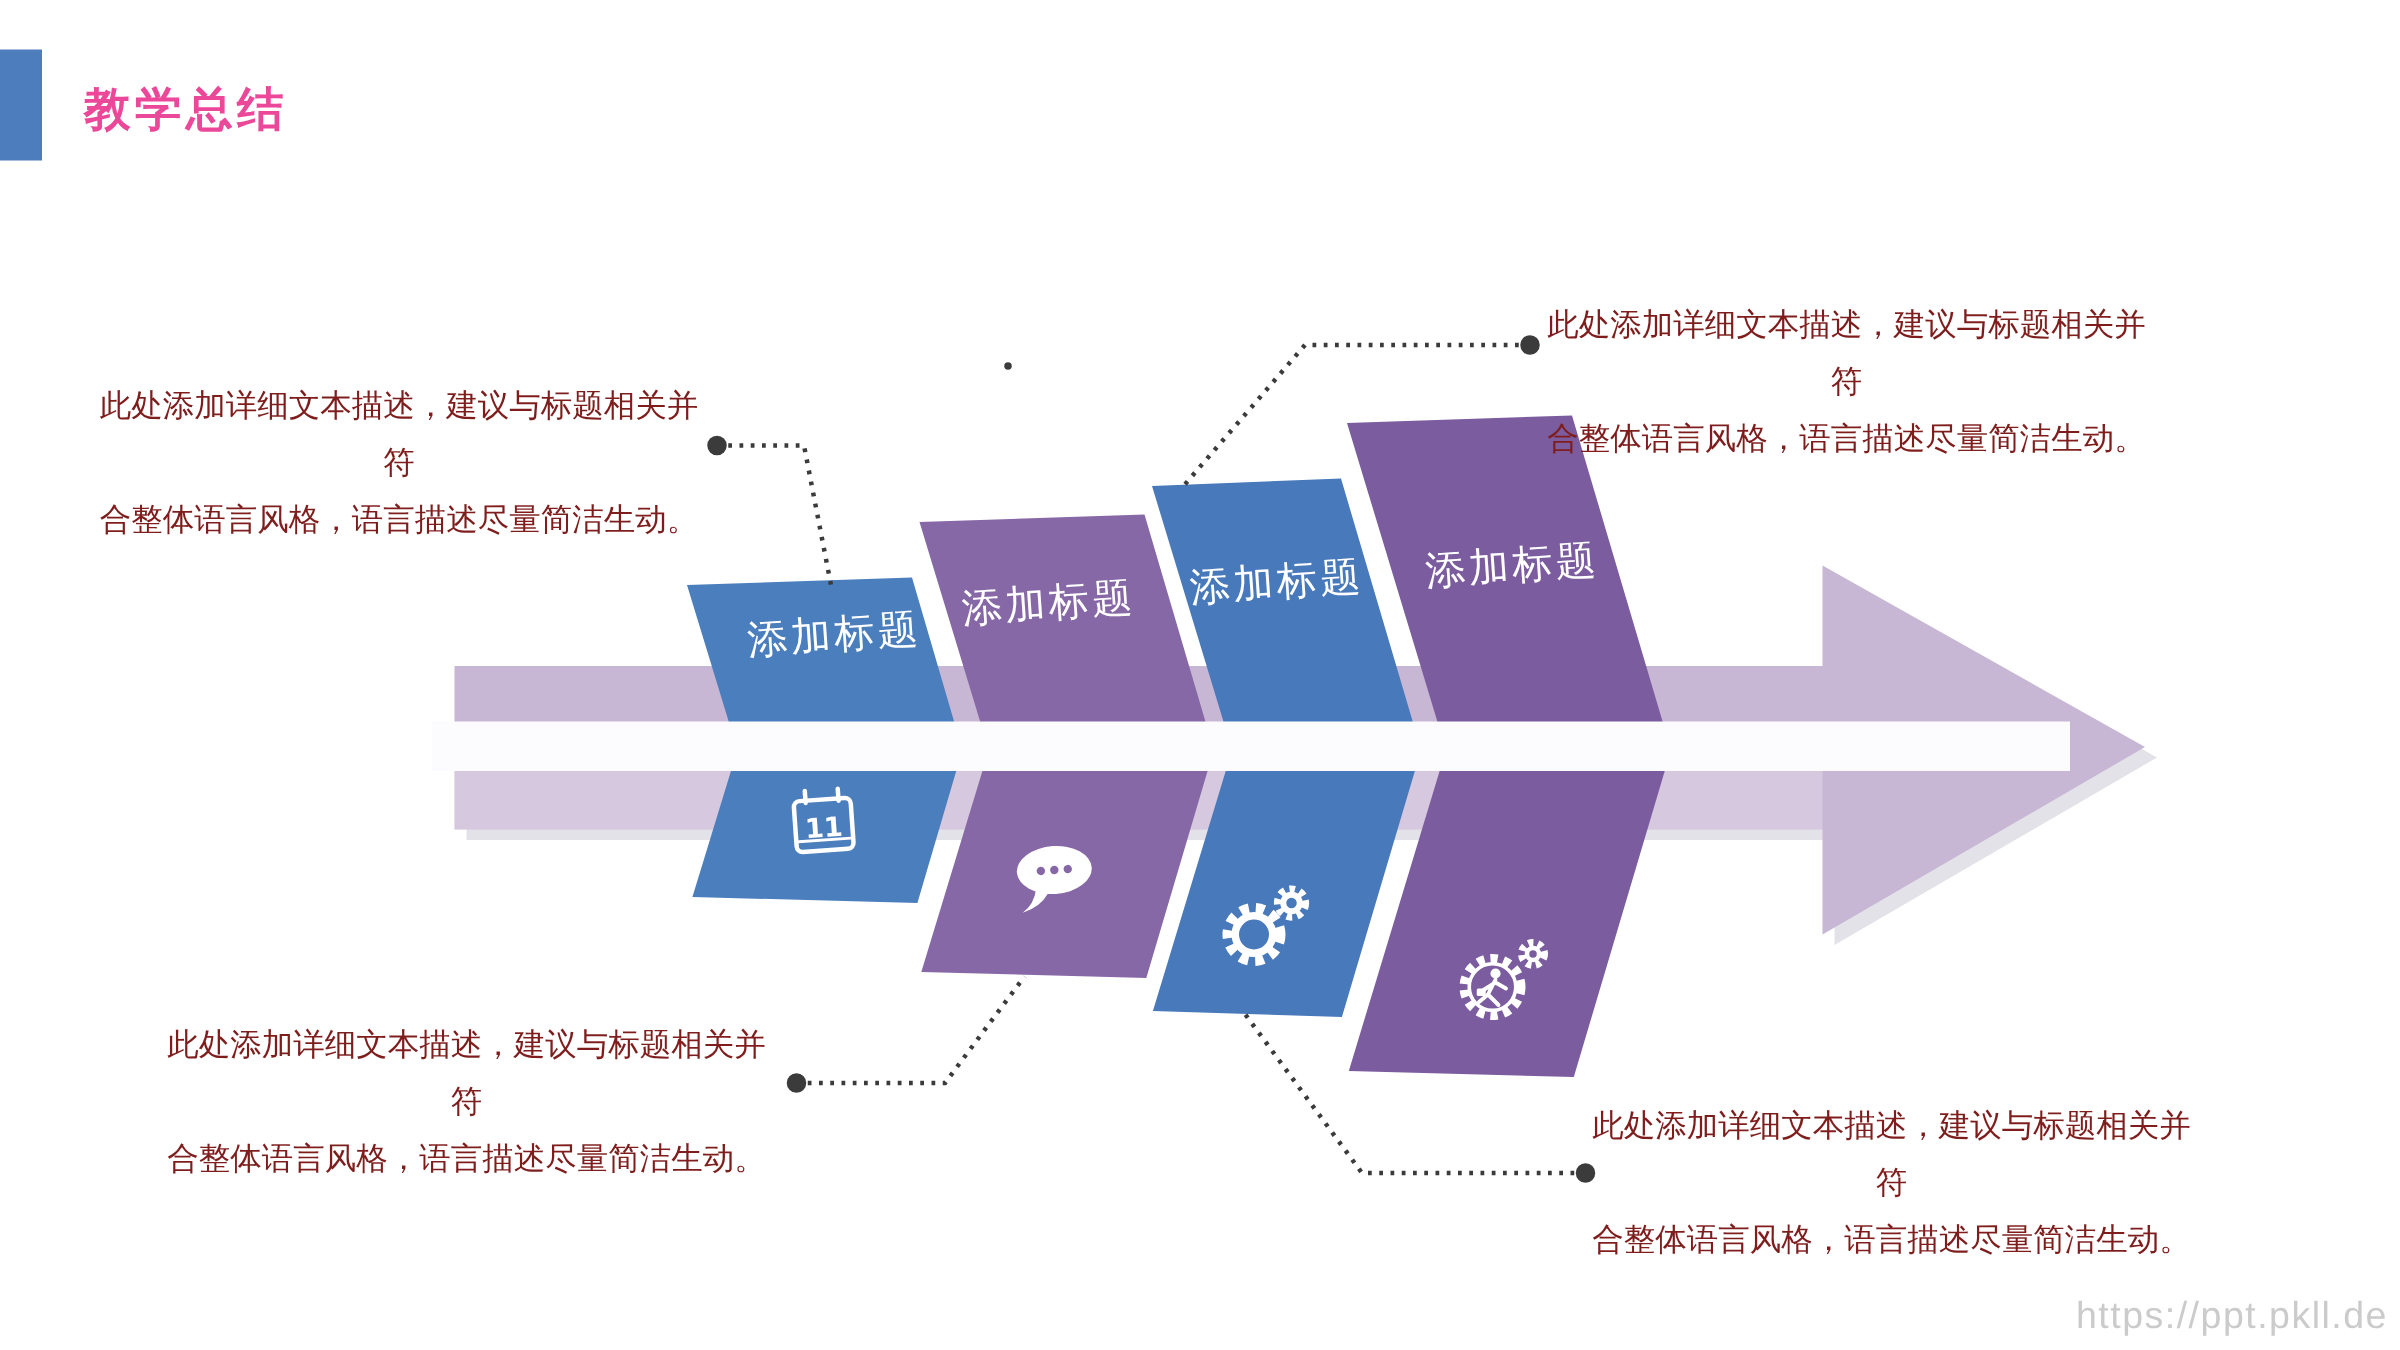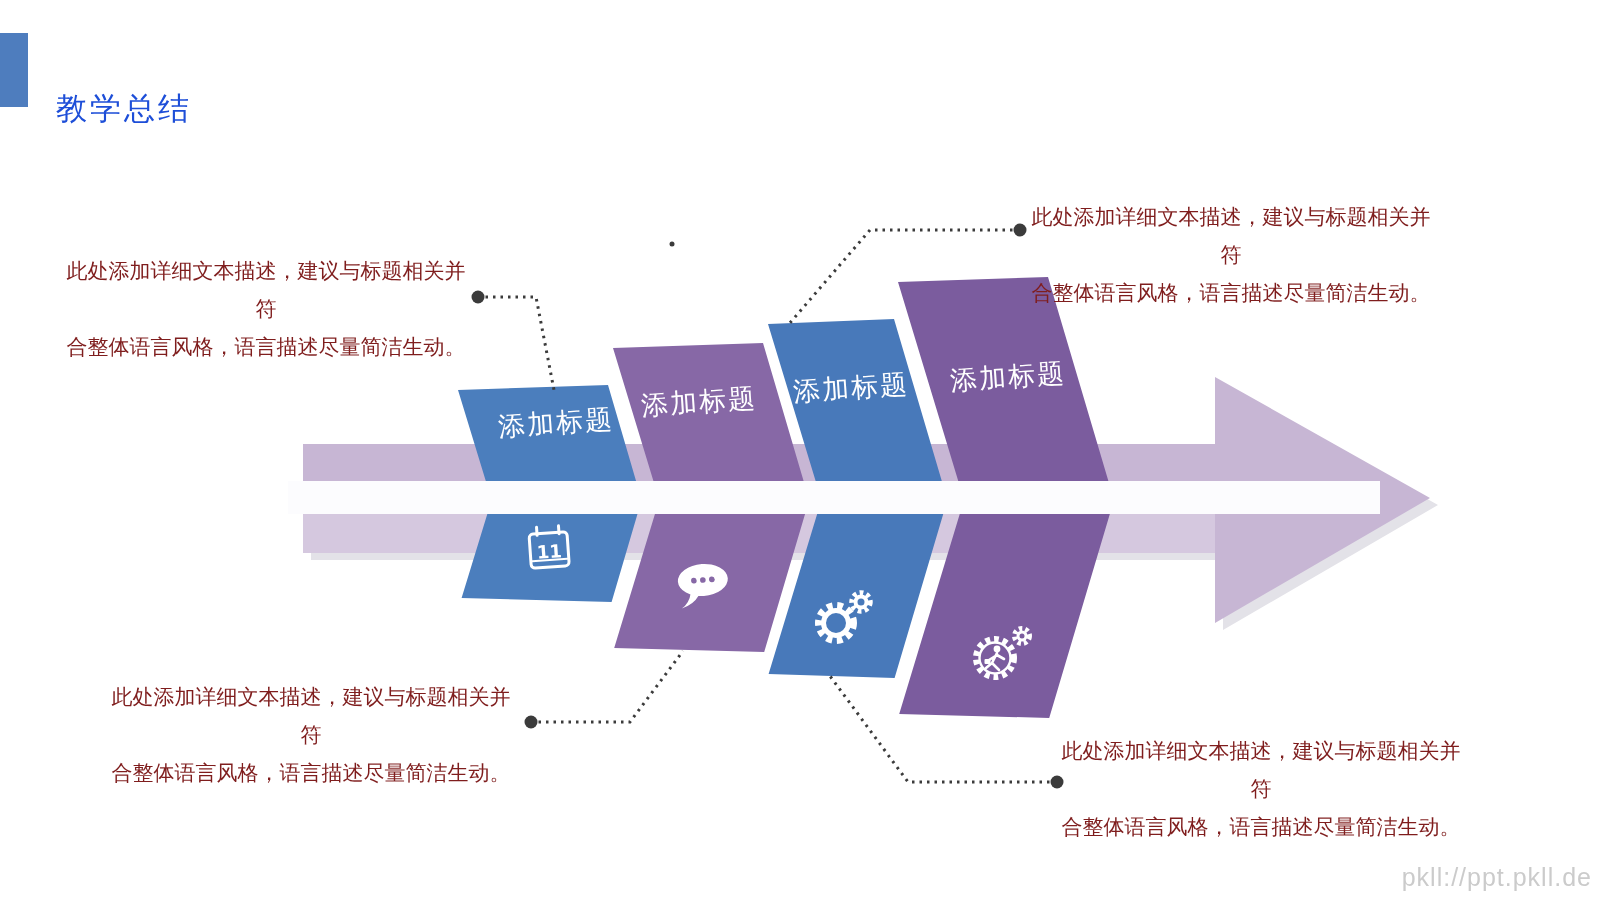--- a/index.html
+++ b/index.html
@@ -1,21 +1,21 @@
 <!DOCTYPE html>
 <html><head>
 <meta charset="utf-8">
 <style>
   html,body{margin:0;padding:0;background:#fff;}
   .slide{position:relative;width:1600px;height:900px;background:#ffffff;overflow:hidden;
          font-family:"Liberation Sans","DejaVu Sans",sans-serif;}
   .diagram-svg{position:absolute;left:0;top:0;width:1600px;height:900px;}
   .accent-bar{position:absolute;left:0;top:33px;width:28px;height:74px;background:#4E7DBE;}
-  .page-title{position:absolute;left:56px;top:52px;font-size:31px;color:#1d4ed8;
-              letter-spacing:3px;font-weight:400;margin-top:36px;}
+  .page-title{position:absolute;left:56px;top:52px;font-size:31px;color:#ec4899;
+              letter-spacing:3px;font-weight:700;}
   .desc{position:absolute;text-align:center;font-size:21px;line-height:38px;color:#7f1d1d;}
   .desc-tl{left:58px;top:252px;width:416px;}
   .desc-tr{left:1026px;top:198px;width:410px;}
   .desc-bl{left:106px;top:678px;width:410px;}
   .desc-br{left:1056px;top:732px;width:410px;}
   .watermark{position:absolute;right:8px;bottom:8px;font-size:25px;color:#CBCBCB;
              letter-spacing:1px;}
   .rib-label{font-size:27px;fill:#ffffff;letter-spacing:2px;text-anchor:middle;
              font-family:"Liberation Sans","DejaVu Sans",sans-serif;}
   .cal-num{font-size:18px;font-weight:bold;fill:#ffffff;text-anchor:middle;
@@ -117,14 +117,14 @@
   </div>
   <div class="desc desc-bl">
     <div>此处添加详细文本描述，建议与标题相关并符</div>
     <div>合整体语言风格，语言描述尽量简洁生动。</div>
   </div>
   <div class="desc desc-br">
     <div>此处添加详细文本描述，建议与标题相关并符</div>
     <div>合整体语言风格，语言描述尽量简洁生动。</div>
   </div>
 
-  <div class="watermark">pkll://ppt.pkll.de</div>
+  <div class="watermark">https://ppt.pkll.de</div>
 </div>
 
 </body></html>

